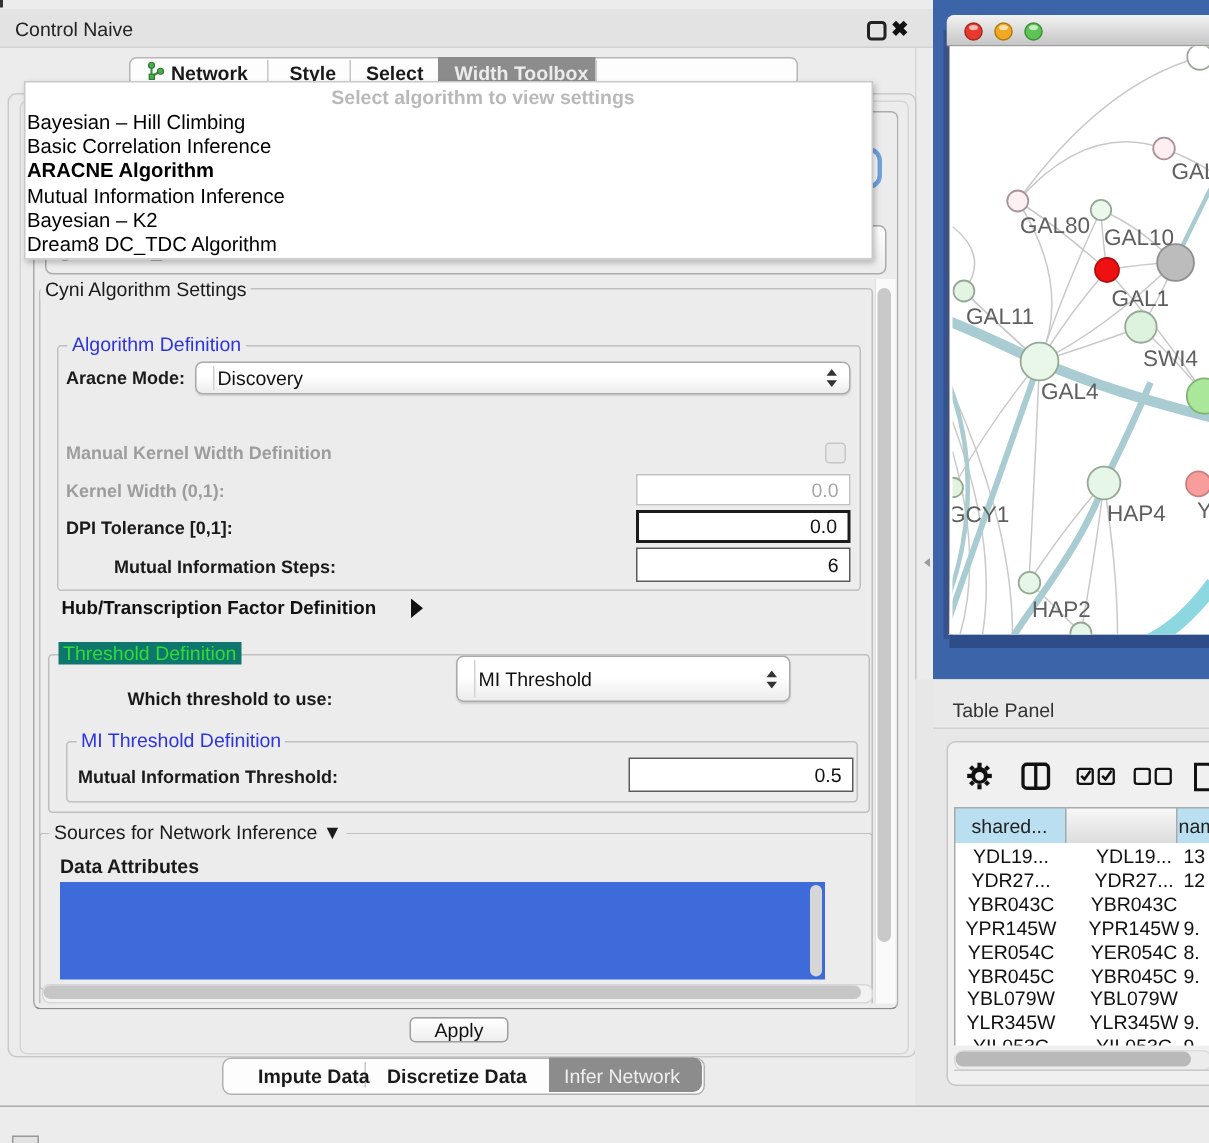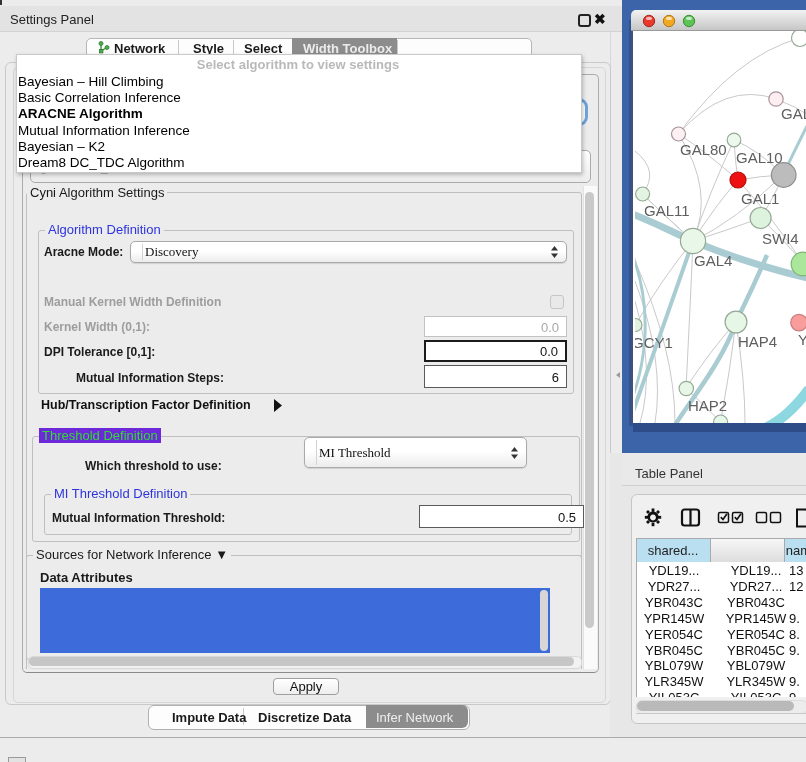--- a/index.html
+++ b/index.html
@@ -2,35 +2,35 @@
 <html><head>
 <meta charset="utf-8">
 <style>
 html,body{margin:0;padding:0;}
 body{width:806px;height:762px;overflow:hidden;font-family:"Liberation Sans",sans-serif;background:#ececec;}
 #app{position:relative;width:806px;height:762px;}
 .abs{position:absolute;}
 .lbl{font-size:12px;font-weight:bold;color:#1a1a1a;}
 .dis{color:#9d9d9d;}
 .combo{position:absolute;box-sizing:border-box;border:1px solid #a9a9a9;border-radius:5px;background:linear-gradient(#ffffff,#ffffff 45%,#ececec);box-shadow:0 1px 1px rgba(0,0,0,0.12);}
-.combo .ct{position:absolute;left:14px;top:50%;transform:translateY(-50%);font-size:13px;color:#111;font-family:Liberation Serif, serif;}
+.combo .ct{position:absolute;left:14px;top:50%;transform:translateY(-50%);font-size:13px;color:#111;}
 .spin{position:absolute;right:7px;top:50%;transform:translateY(-50%);width:9px;height:12px;}
 .fld{position:absolute;box-sizing:border-box;background:#fff;font-size:13px;text-align:right;}
 .fld span{position:absolute;right:7px;top:50%;transform:translateY(-50%);}
 .gbox{position:absolute;border:1px solid #bfbfbf;border-radius:3px;}
 .gtitle{position:absolute;top:-8px;left:7px;background:#ececec;padding:0 3px;font-size:13px;color:#1a1a1a;white-space:nowrap;}
 </style>
 </head>
 <body>
 <div id="app">
 
 <div class="abs" style="left:0;top:0;width:622px;height:762px;background:#ececec;"></div>
 
 <div class="abs" style="left:0;top:6px;width:622px;height:25px;background:#e3e3e3;border-bottom:1px solid #d2d2d2;"></div>
-<div class="abs" style="left:10px;top:12px;font-size:13px;color:#222;">Settings Panel</div>
+<div class="abs" style="left:10px;top:12px;font-size:13px;color:#222;">Control Naive</div>
 
 <div class="abs" style="left:578px;top:14px;width:9px;height:9px;border:2px solid #222;border-radius:3px;"></div>
 <div class="abs" style="left:594px;top:11px;font-size:14px;font-weight:bold;color:#111;">✖</div>
 
 <div class="abs" style="left:86px;top:38px;width:444px;height:18px;background:#fdfdfd;border:1px solid #b6b6b6;border-radius:5px;box-shadow:0 1px 0 rgba(0,0,0,0.08);"></div>
 <div class="abs" style="left:178px;top:40px;width:1px;height:14px;background:#c8c8c8;"></div>
 <div class="abs" style="left:233px;top:40px;width:1px;height:14px;background:#c8c8c8;"></div>
 <div class="abs" style="left:292px;top:38px;width:105px;height:18px;background:#8c8c8c;"></div>
 <div class="abs" style="left:397px;top:40px;width:1px;height:14px;background:#c8c8c8;"></div>
 
@@ -91,34 +91,34 @@
 <div class="fld" style="left:424px;top:365px;width:143px;height:23px;border:1px solid #5a5a5a;color:#111;">
       <span>6</span>
     </div>
 
 <div class="abs" style="left:41px;top:398px;font-size:12.5px;font-weight:bold;color:#111;">Hub/Transcription Factor Definition</div>
 <svg class="abs" style="left:273px;top:399px;" width="10" height="13" viewBox="0 0 10 13">
       <path d="M1 0 L9 6.5 L1 13 Z" fill="#111"></path>
     </svg>
 
 <div class="gbox" style="left:32px;top:436px;width:546px;height:104px;"></div>
-<div class="abs" style="left:39px;top:428px;background:#6d28d9;padding:0 3px;font-size:13px;color:#30dd30;">Threshold Definition</div>
+<div class="abs" style="left:39px;top:428px;background:#0f766e;padding:0 3px;font-size:13px;color:#30dd30;">Threshold Definition</div>
 <div class="lbl abs" style="left:85px;top:459px;">Which threshold to use:</div>
 <div class="combo" style="left:304px;top:437px;width:223px;height:31px;">
       <span style="position:absolute;left:11px;top:2px;bottom:2px;width:1px;background:#d2d2d2;"></span>
       <span class="ct">MI Threshold</span>
   <svg class="spin" viewBox="0 0 9 12">
         <path d="M4.5 0 L8 4.5 L1 4.5 Z" fill="#333"></path>
         <path d="M4.5 12 L8 7.5 L1 7.5 Z" fill="#333"></path>
       </svg>
 </div>
 <div class="gbox" style="left:44px;top:494px;width:526px;height:39px;"></div>
 <div class="abs" style="left:51px;top:486px;background:#ececec;padding:0 3px;font-size:13px;color:#2d34dd;">MI Threshold Definition</div>
 <div class="lbl abs" style="left:52px;top:511px;">Mutual Information Threshold:</div>
-<div class="fld" style="left:419px;top:505px;width:165px;height:23px;border:1px solid #5a5a5a;color:#111;">
+<div class="fld" style="left:419px;top:505px;width:150px;height:23px;border:1px solid #5a5a5a;color:#111;">
       <span>0.5</span>
     </div>
 
 <div class="gbox" style="left:26px;top:555px;width:554px;height:113px;border-bottom:none;border-bottom-left-radius:0;border-bottom-right-radius:0;"></div>
 <div class="abs" style="left:33px;top:547px;background:#ececec;padding:0 3px;font-size:13px;color:#1a1a1a;">Sources for Network Inference <span style="font-size:13px;">▼</span></div>
 <div class="lbl abs" style="left:40px;top:570px;font-size:13px;">Data Attributes</div>
 
 <div class="abs" style="left:40px;top:588px;width:510px;height:65px;background:#3e6bda;"></div>
 <div class="abs" style="left:540px;top:590px;width:8px;height:61px;background:#d6d6d6;border-radius:4px;"></div>
 
@@ -128,21 +128,21 @@
 <div class="abs" style="left:273px;top:678px;width:64px;height:15px;border:1px solid #9e9e9e;border-radius:4px;background:linear-gradient(#ffffff,#eeeeee);text-align:center;font-size:13px;color:#111;line-height:15px;">Apply</div>
 
 <div class="abs" style="left:148px;top:705px;width:320px;height:23px;background:#fdfdfd;border:1px solid #b0b0b0;border-radius:6px;"></div>
 <div class="abs" style="left:243px;top:708px;width:1px;height:17px;background:#c8c8c8;"></div>
 <div class="abs" style="left:366px;top:705px;width:102px;height:23px;background:#8c8c8c;border-top-right-radius:6px;border-bottom-right-radius:6px;"></div>
 <div class="abs" style="left:172px;top:710px;font-size:13px;font-weight:bold;color:#1a1a1a;">Impute Data</div>
 <div class="abs" style="left:258px;top:710px;font-size:13px;font-weight:bold;color:#1a1a1a;">Discretize Data</div>
 <div class="abs" style="left:376px;top:710px;font-size:13px;color:#efefef;">Infer Network</div>
 
 <div class="abs" style="left:16px;top:54px;width:564px;height:117px;background:#ffffff;border:1px solid #c9c9c9;box-shadow:1px 2px 4px rgba(0,0,0,0.25);"></div>
-<div class="abs" style="left:16px;top:57px;width:564px;text-align:center;font-size:13px;font-weight:bold;color:#b9b9b9;">Select algorithm to view settings</div>
+<div class="abs" style="left:16px;top:57px;width:612px;text-align:center;font-size:13px;font-weight:bold;color:#b9b9b9;">Select algorithm to view settings</div>
 <div class="abs" style="left:18px;top:74px;font-size:13.5px;color:#000;line-height:16.2px;">Bayesian – Hill Climbing<br>Basic Correlation Inference<br><b>ARACNE Algorithm</b><br>Mutual Information Inference<br>Bayesian – K2<br>Dream8 DC_TDC Algorithm</div>
 
 <div class="abs" style="left:622px;top:0;width:184px;height:453px;background:#3c64a8;"></div>
 
 <div class="abs" style="left:633px;top:423px;width:173px;height:9px;background:#2e4d88;"></div>
 <div class="abs" style="left:629px;top:20px;width:4px;height:406px;background:#33538e;"></div>
 
 <div class="abs" style="left:631px;top:10px;width:175px;height:413px;background:#fff;border-top-left-radius:5px;border-left:2px solid #44507a;box-sizing:border-box;"></div>
 <div class="abs" style="left:631px;top:10px;width:175px;height:21px;background:linear-gradient(#f2f2f2,#c6c6c6);border-top-left-radius:5px;border-bottom:1px solid #9a9a9a;box-sizing:border-box;"></div>
 <svg class="abs" style="left:642px;top:14px;" width="60" height="14" viewBox="0 0 60 14">

